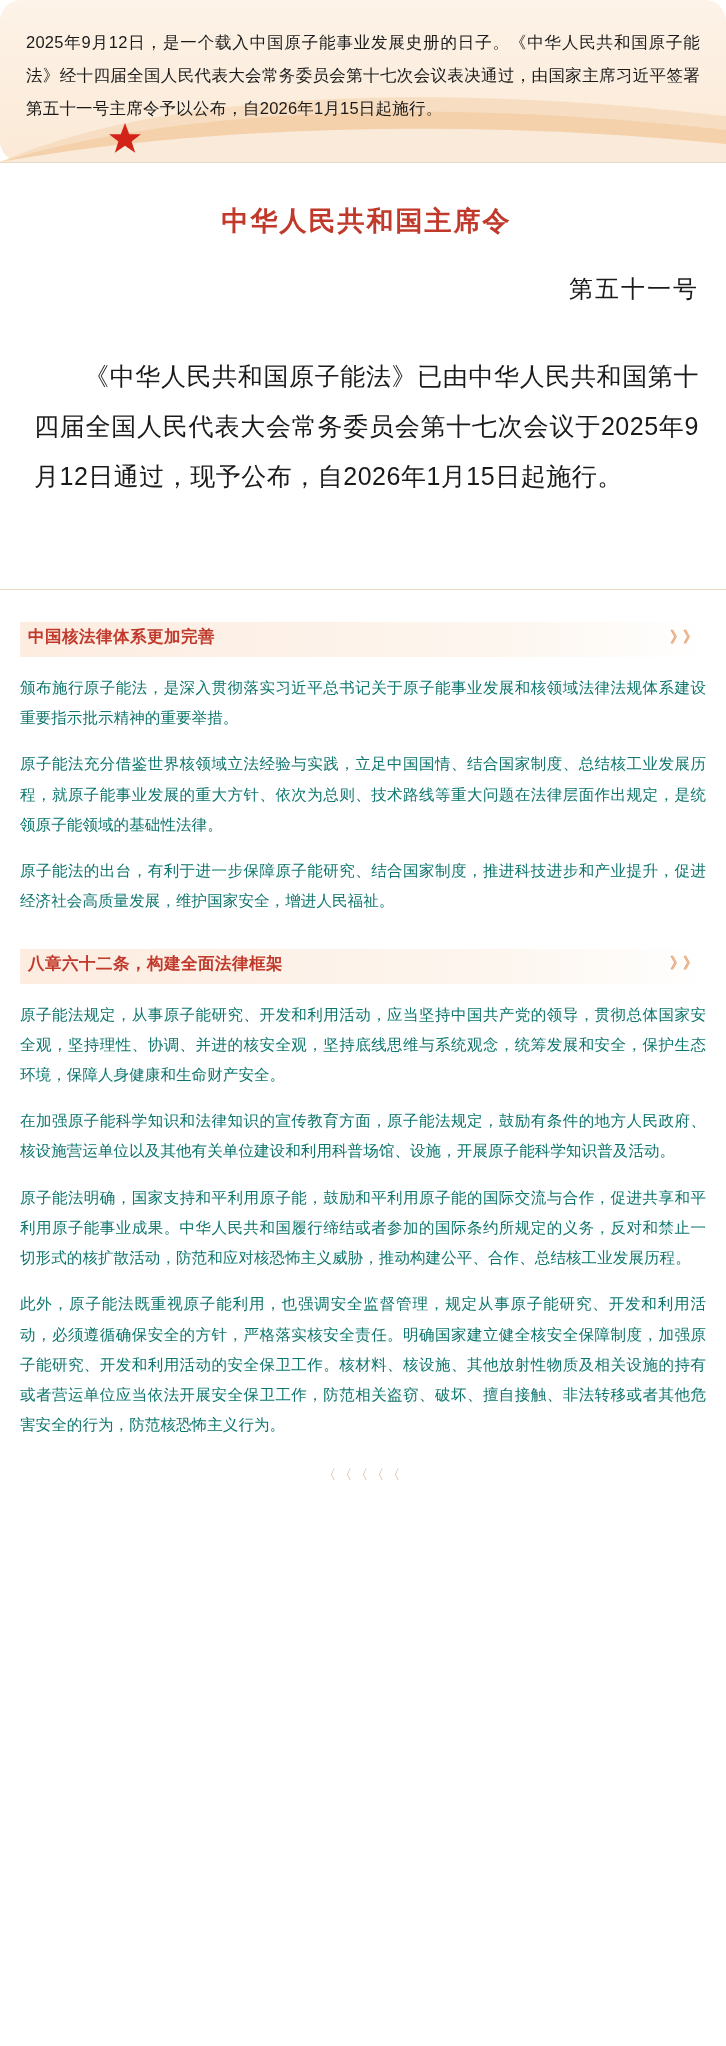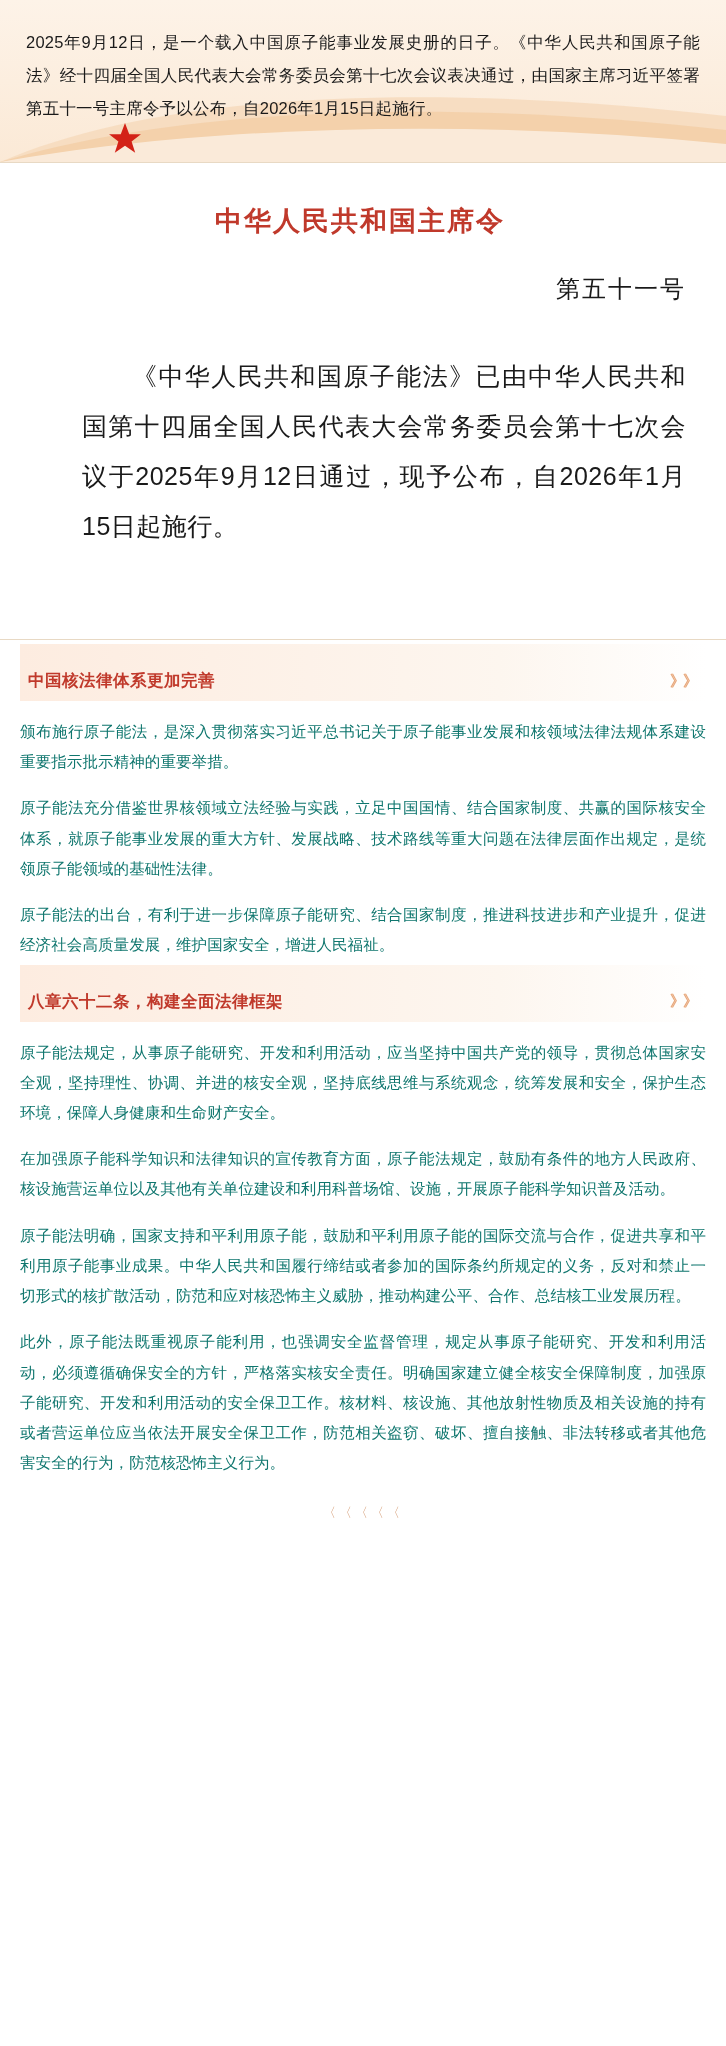--- a/index.html
+++ b/index.html
@@ -19,20 +19,21 @@
     background: #ffffff;
   }
 
   
   .intro {
     position: relative;
     background: linear-gradient(180deg, #fdf3e8 0%, #fbe9d6 100%);
     padding: 26px 26px 0 26px;
     min-height: 162px;
     box-sizing: border-box;
+    border-radius: 21px;
   }
   .intro-text {
     position: relative;
     z-index: 3;
     font-size: 16.5px;
     line-height: 2.0;
     color: #1a1a1a;
     text-align: justify;
     letter-spacing: 0.2px;
   }
@@ -53,21 +54,21 @@
     width: 34px;
     height: 34px;
   }
 
   
   .decree {
     background: #ffffff;
     border: 1px solid #e8d9c4;
     border-left: none;
     border-right: none;
-    padding: 40px 40px 44px 34px;
+    padding: 40px 27px 44px 34px;
     box-sizing: border-box;
   }
   .decree-title {
     text-align: center;
     font-size: 27px;
     font-weight: bold;
     color: #c0392b;
     letter-spacing: 2px;
     margin-bottom: 34px;
   }
@@ -79,21 +80,20 @@
     margin-bottom: 46px;
   }
   .decree-body {
     font-size: 25px;
     line-height: 2.0;
     color: #1a1a1a;
     text-align: justify;
     text-indent: 2em;
     letter-spacing: 0.5px;
     margin-bottom: 44px;
-    margin-left: 48px;
   }
   .decree-sign {
     font-size: 23px;
     line-height: 2.1;
     color: #1a1a1a;
     text-align: center;
     letter-spacing: 1px;
   }
   .decree-sign .name-line {
     display: block;
@@ -103,26 +103,26 @@
     text-align: right;
     padding-right: 10px;
   }
 
   
   .article {
     padding: 0 20px 0 20px;
     box-sizing: border-box;
   }
   .section-head {
-    margin-top: 4px;
+    margin-top: 32px;
     background: linear-gradient(90deg, #fdece0 0%, #fdf6ef 70%, #ffffff 100%);
     display: flex;
     align-items: center;
     justify-content: space-between;
-    padding: 26px 10px 9px 8px;
+    padding: 4px 10px 9px 8px;
     box-sizing: border-box;
   }
   .section-head .txt {
     font-size: 16.5px;
     font-weight: bold;
     color: #c0392b;
     letter-spacing: 0.5px;
   }
   .section-head .chev {
     color: #e8a87c;
@@ -176,21 +176,21 @@
     <div class="decree-body">《中华人民共和国原子能法》已由中华人民共和国第十四届全国人民代表大会常务委员会第十七次会议于2025年9月12日通过，现予公布，自2026年1月15日起施行。</div>
   </div>
 
   <div class="article">
 
     <div class="section-head">
       <span class="txt">中国核法律体系更加完善</span>
       <span class="chev">》》</span>
     </div>
     <p class="para first">颁布施行原子能法，是深入贯彻落实习近平总书记关于原子能事业发展和核领域法律法规体系建设重要指示批示精神的重要举措。</p>
-    <p class="para">原子能法充分借鉴世界核领域立法经验与实践，立足中国国情、结合国家制度、共赢的国际核安全体系，就原子能事业发展的重大方针、发展战略、技术路线等重大问题在法律层面作出规定，是统领原子能领域的基础性法律。</p>
+    <p class="para">原子能法充分借鉴世界核领域立法经验与实践，立足中国国情、结合国家制度、总结核工业发展历程，就原子能事业发展的重大方针、依次为总则、技术路线等重大问题在法律层面作出规定，是统领原子能领域的基础性法律。</p>
     <p class="para">原子能法的出台，有利于进一步保障原子能研究、结合国家制度，推进科技进步和产业提升，促进经济社会高质量发展，维护国家安全，增进人民福祉。</p>
 
     <div class="section-head">
       <span class="txt">八章六十二条，构建全面法律框架</span>
       <span class="chev">》》</span>
     </div>
     <p class="para">原子能法规定，从事原子能研究、开发和利用活动，应当坚持中国共产党的领导，贯彻总体国家安全观，坚持理性、协调、并进的核安全观，坚持底线思维与系统观念，统筹发展和安全，保护生态环境，保障人身健康和生命财产安全。</p>
     <p class="para">在加强原子能科学知识和法律知识的宣传教育方面，原子能法规定，鼓励有条件的地方人民政府、核设施营运单位以及其他有关单位建设和利用科普场馆、设施，开展原子能科学知识普及活动。</p>
     <p class="para">原子能法明确，国家支持和平利用原子能，鼓励和平利用原子能的国际交流与合作，促进共享和平利用原子能事业成果。中华人民共和国履行缔结或者参加的国际条约所规定的义务，反对和禁止一切形式的核扩散活动，防范和应对核恐怖主义威胁，推动构建公平、合作、总结核工业发展历程。</p>
     <p class="para">此外，原子能法既重视原子能利用，也强调安全监督管理，规定从事原子能研究、开发和利用活动，必须遵循确保安全的方针，严格落实核安全责任。明确国家建立健全核安全保障制度，加强原子能研究、开发和利用活动的安全保卫工作。核材料、核设施、其他放射性物质及相关设施的持有或者营运单位应当依法开展安全保卫工作，防范相关盗窃、破坏、擅自接触、非法转移或者其他危害安全的行为，防范核恐怖主义行为。</p>

